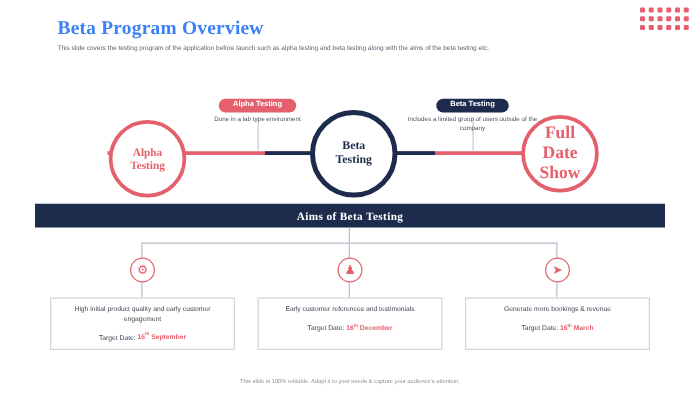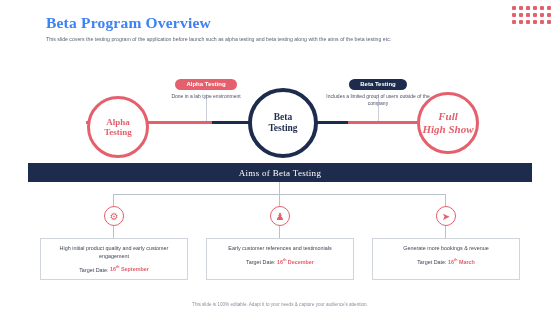--- a/index.html
+++ b/index.html
@@ -54,21 +54,21 @@
   .node-alpha {
     left:87px; top:36px; width:62px; height:62px;
     border:3px solid #e4606d; font-size:9px; line-height:1.15;
   }
   .node-beta {
     left:248px; top:28px; width:70px; height:70px;
     border:4px solid #1d2b4c; color:#1d2b4c; font-size:9.5px; line-height:1.15;align-items:center;
   }
   .node-full {
     left:417px; top:32px; width:62px; height:62px;
-    border:3px solid #e4606d; font-size:11px; line-height:1.15;font-style:italic;
+    border:3px solid #e4606d; font-size:14px; line-height:1.15;
   }
 
   
   .callout { position:absolute; text-align:center; }
   .pill {
     display:inline-block; padding:2.5px 11px; border-radius:9px;
     font-size:6px; font-weight:bold; color:#ffffff;
     font-family:"Liberation Sans", sans-serif;
   }
   .pill-alpha { background:#e4606d; }
@@ -84,21 +84,21 @@
   .conn {
     position:absolute; width:1.2px; background:#c9ced8;
   }
 
   
   .banner {
     position:absolute; left:28px; top:163px; width:504px; height:19px;
     background:#1d2b4c; display:flex; align-items:center; justify-content:center;
   }
   .banner span {
-    color:#ffffff; font-size:9px; font-weight:normal; letter-spacing:.3px;text-align:right;
+    color:#ffffff; font-size:9px; font-weight:bold; letter-spacing:.3px;text-align:right;
   }
 
   
   .aims { position:absolute; left:0; top:182px; width:560px; height:110px; }
   .aims-stem {
     position:absolute; left:279px; top:0; width:1.4px; height:12px; background:#b9bfcb;
   }
   .aims-hbar {
     position:absolute; left:113px; top:12px; width:333px; height:1.4px; background:#b9bfcb;
   }
@@ -187,21 +187,21 @@
   <div class="node node-beta">
     <div>
       <div>Beta</div>
       <div>Testing</div>
     </div>
   </div>
 
   <div class="node node-full">
     <div>
       <div>Full</div>
-      <div>High Show</div>
+      <div>Date Show</div>
     </div>
   </div>
 </div>
 
 <div class="banner">
   <span>Aims of Beta Testing</span>
 </div>
 
 <div class="aims">
   <div class="aims-stem"></div>

